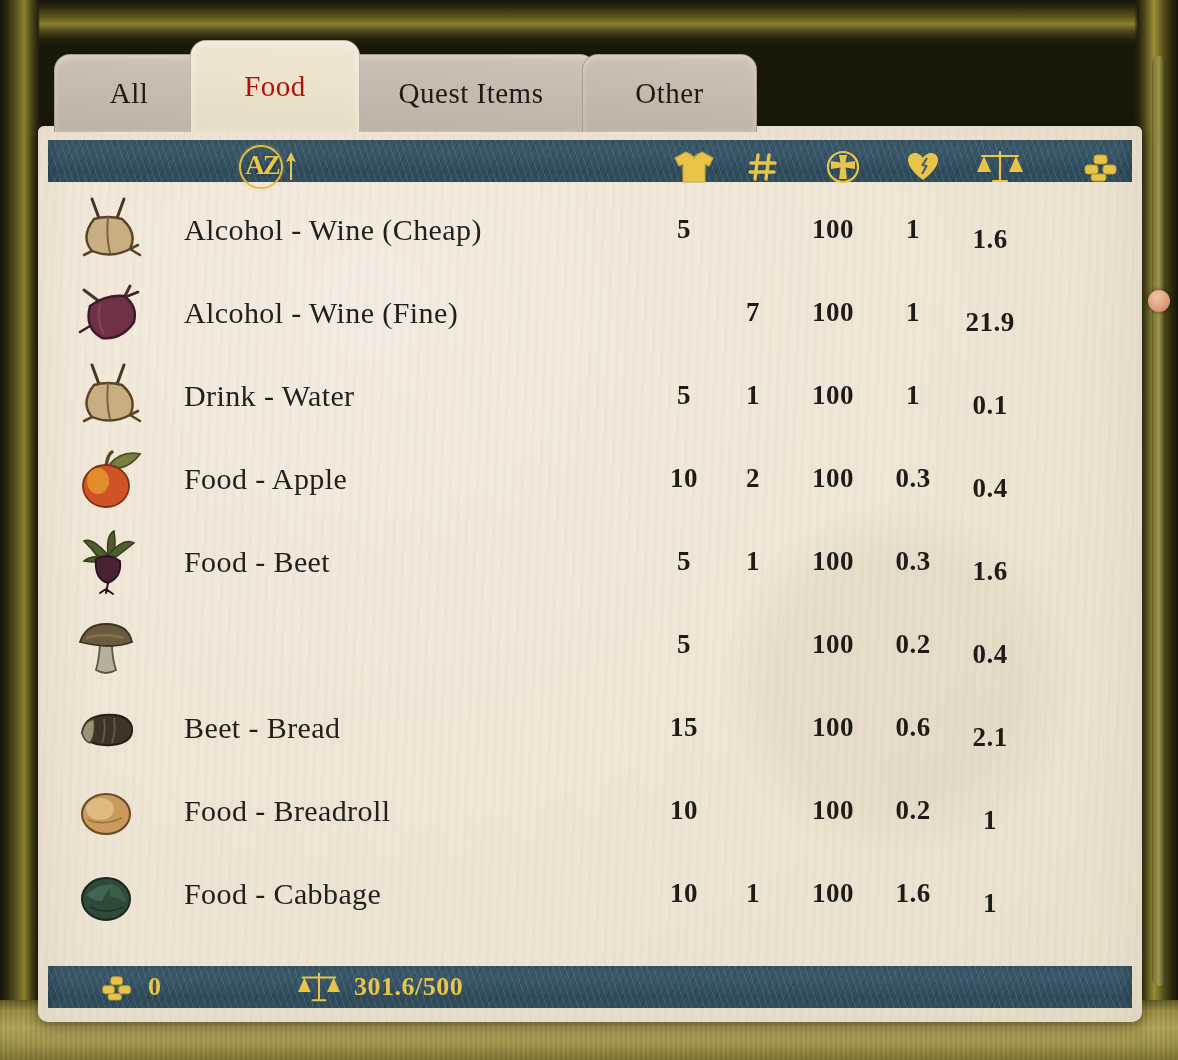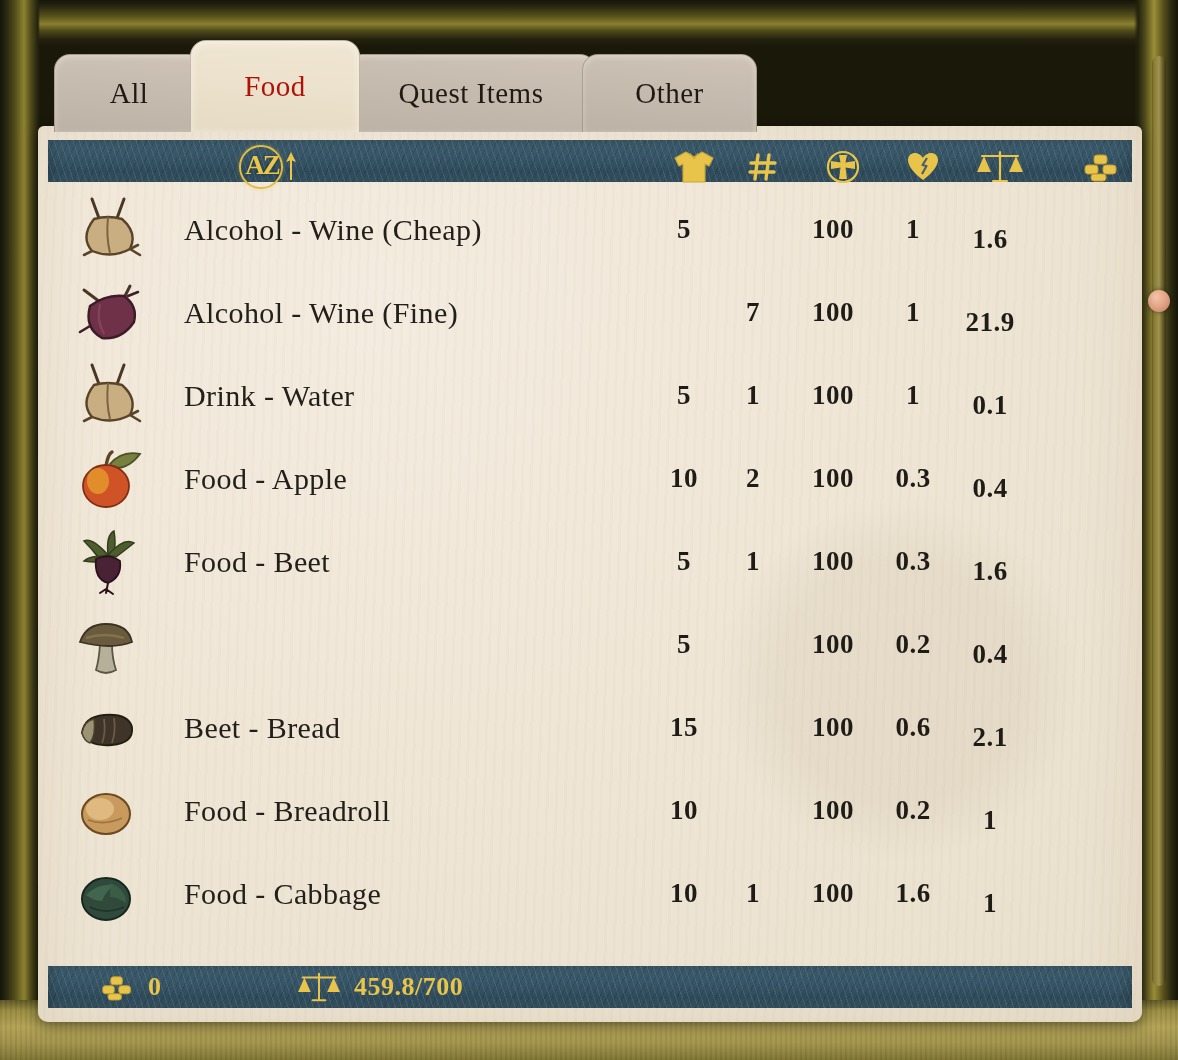--- a/index.html
+++ b/index.html
@@ -542,19 +542,19 @@
         <div class="ft-item" id="ft-weight">
           <svg width="42" height="31" viewBox="0 0 46 34">
             <g stroke="#e8c44a" stroke-width="2.2" fill="none" stroke-linecap="round">
               <line x1="23" y1="2" x2="23" y2="30"></line>
               <line x1="5" y1="6" x2="41" y2="6"></line>
               <line x1="16" y1="31" x2="30" y2="31"></line>
             </g>
             <path d="M7 6 L14 22 L0 22 Z" fill="#e8c44a"></path>
             <path d="M39 6 L46 22 L32 22 Z" fill="#e8c44a"></path>
           </svg>
-          <span>459.8/700</span>
+          <span>301.6/500</span>
         </div>
       </div>
 
     </div>
   </div>
 </div>
 
 </body></html>

